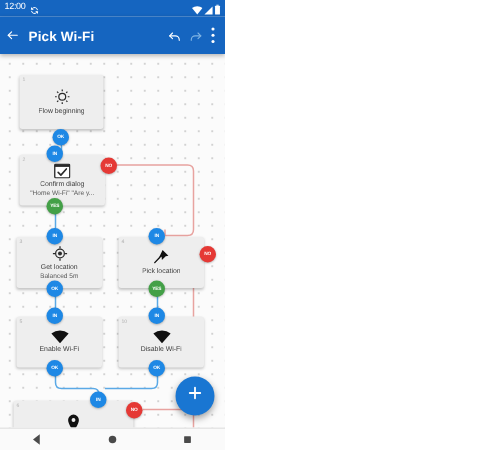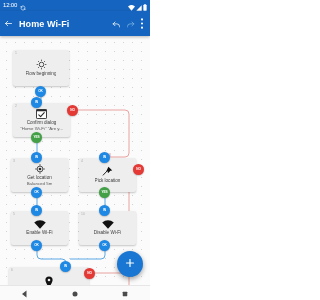--- a/index.html
+++ b/index.html
@@ -179,21 +179,21 @@
     </span>
   </div>
 
   <div id="appbar">
     <span class="icbtn">
       <svg width="9" height="9" viewBox="0 0 24 24" fill="none" stroke="#ffffff" stroke-width="2" stroke-linecap="round" stroke-linejoin="round">
         <line x1="20" y1="12" x2="4" y2="12"></line>
           <polyline points="10,18 4,12 10,6"></polyline>
       </svg>
     </span>
-    <span class="title">Home Wi-Fi</span>
+    <span class="title">Pick Wi-Fi</span>
     <span class="actions">
       <span class="icbtn">
         <svg width="9" height="9" viewBox="0 0 24 24" fill="none" stroke="#ffffff" stroke-width="2" stroke-linecap="round" stroke-linejoin="round">
           <polyline points="8,8 3,13 8,18"></polyline>
             <path d="M3 13h10a7 7 0 0 1 7 7v1"></path>
         </svg>
       </span>
       <span class="icbtn">
         <svg width="9" height="9" viewBox="0 0 24 24" fill="none" stroke="#7fb4e3" stroke-width="2" stroke-linecap="round" stroke-linejoin="round">
           <polyline points="16,8 21,13 16,18"></polyline>

